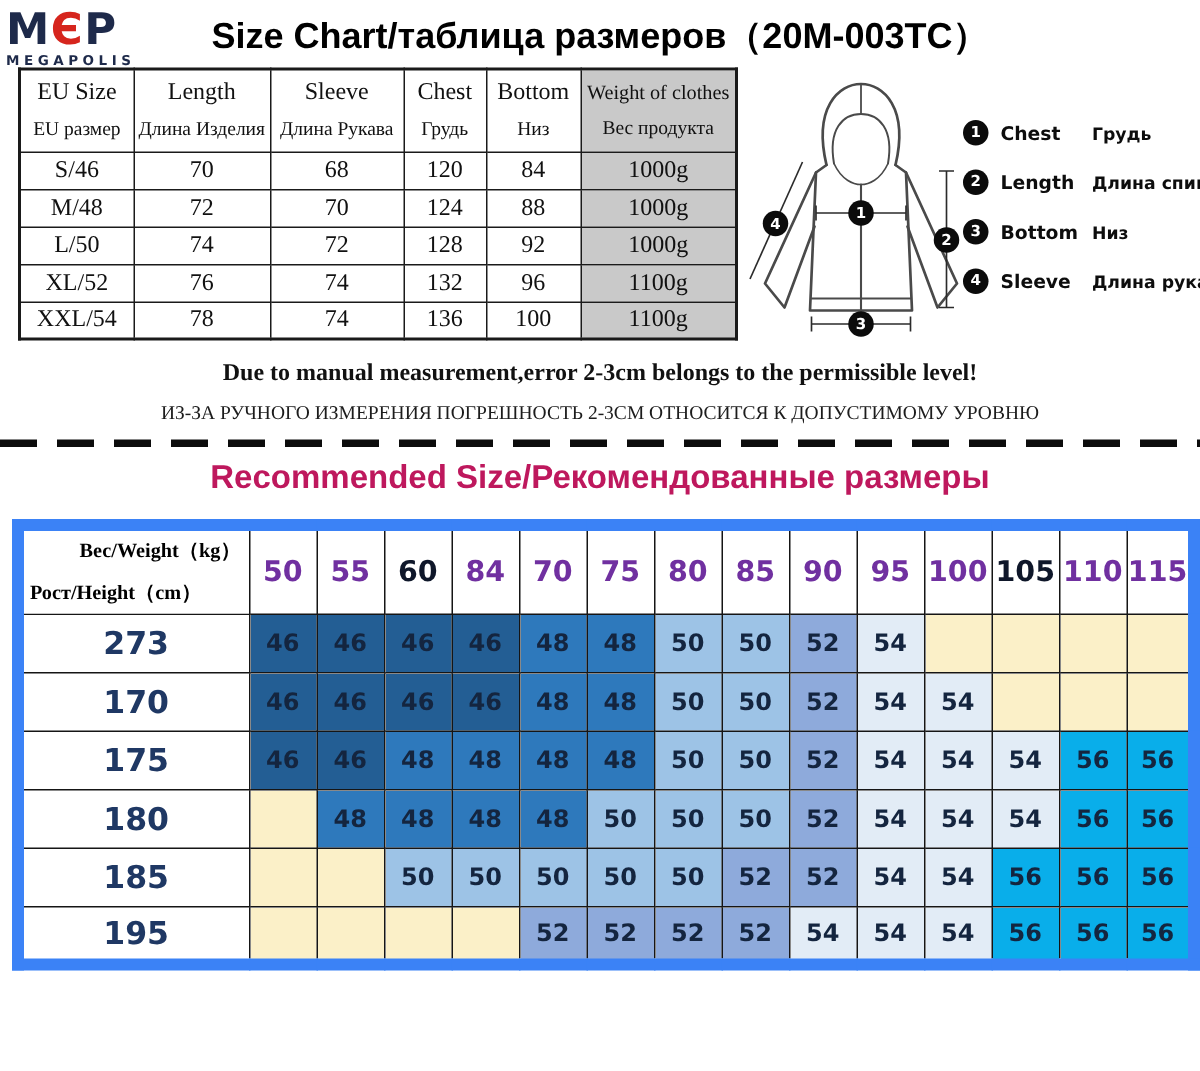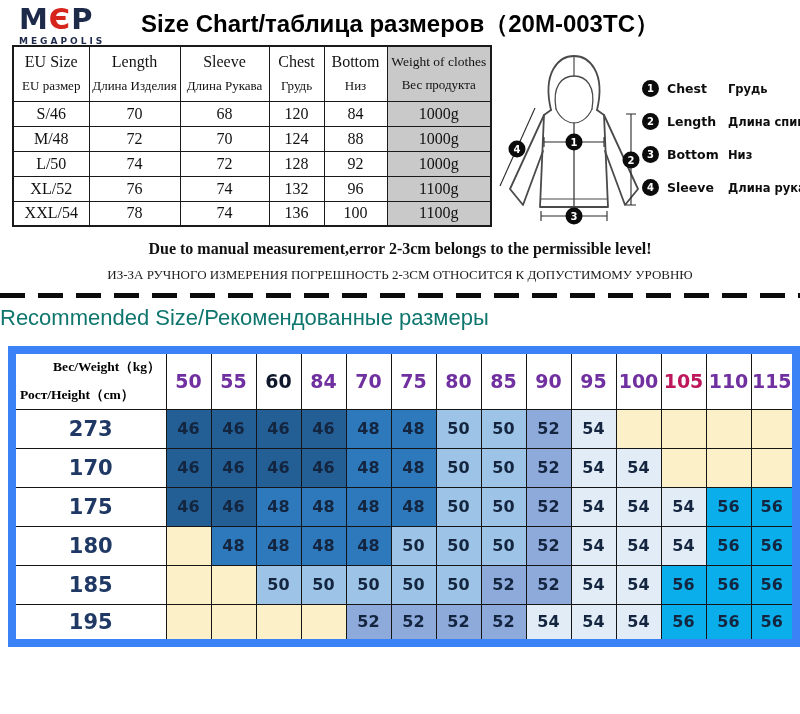--- a/index.html
+++ b/index.html
@@ -1,21 +1,21 @@
 <!DOCTYPE html>
 <html><head>
 <meta charset="utf-8">
 <style>
   *{margin:0;padding:0;box-sizing:border-box}
   html,body{background:#fff}
   body{width:800px;height:714px;font-family:"Liberation Sans",sans-serif;color:#111}
   .page{position:relative;width:800px;height:714px;background:#fff;overflow:hidden}
 
   
-  .logo{position:absolute;left:19px;top:5px}
+  .logo{position:absolute;left:4px;top:5px}
   .logo-mark{font-family:"DejaVu Sans",sans-serif;font-weight:bold;font-size:29px;line-height:1;letter-spacing:1px}
   .l-m,.l-p{color:#1E2A4A}
   .l-g{color:#D6251D}
   .logo-sub{font-family:"DejaVu Sans",sans-serif;font-size:9px;font-weight:bold;letter-spacing:3px;color:#1E2A4A;margin-top:2px}
 
   .title1{position:absolute;left:0;right:0;top:8px;text-align:center;font-size:24px;font-weight:bold;color:#000}
 
   
   .size-table{position:absolute;left:12px;top:45px;width:478px;border-collapse:collapse;table-layout:fixed;
     font-family:"Liberation Serif",serif;color:#111;border:2px solid #1a1a1a}
@@ -35,21 +35,21 @@
     display:flex;align-items:center;justify-content:center;flex:0 0 17px;font-family:"DejaVu Sans",sans-serif}
   .len{font-family:"DejaVu Sans",sans-serif;font-weight:bold;font-size:12.5px;color:#0d0d0d;width:61px;margin-left:8px}
   .lru{font-family:"DejaVu Sans",sans-serif;font-weight:bold;font-size:11.5px;color:#0d0d0d;white-space:nowrap}
 
   
   .note-en{position:absolute;left:0;right:0;top:240px;text-align:center;font-family:"Liberation Serif",serif;font-weight:bold;font-size:16px;color:#111}
   .note-ru{position:absolute;left:0;right:0;top:267px;text-align:center;font-family:"Liberation Serif",serif;font-size:13px;color:#1c1c1c}
   .dashes{position:absolute;left:0;top:293px;width:800px;height:5px;
     background:repeating-linear-gradient(90deg,#0c0c0c 0 25px,transparent 25px 38px)}
 
-  .title2{position:absolute;left:0;right:0;top:305px;font-size:22px;font-weight:normal;color:#0f766e}
+  .title2{position:absolute;left:0;right:0;top:305px;text-align:center;font-size:22px;font-weight:bold;color:#be185d}
 
   
   .matrix{position:absolute;left:8px;top:346px;width:784px;border-collapse:collapse;table-layout:fixed;border:8px solid #3b82f6}
   .matrix th,.matrix td{border:1px solid #151515;text-align:center;vertical-align:middle;padding:0;overflow:hidden}
   .matrix thead th{height:59px;background:#fff}
   .matrix tbody td{height:39px}
   .matrix .wcell{font-family:"DejaVu Sans",sans-serif;font-weight:bold;font-size:19px}
   .matrix .hlabel{font-family:"DejaVu Sans",sans-serif;font-weight:bold;font-size:21px;background:#fff}
   .matrix .cell{font-family:"DejaVu Sans",sans-serif;font-weight:bold;font-size:16px;color:#14253F}
   .corner{position:relative;background:
@@ -237,21 +237,21 @@
           <th class="wcell" style="color:#7030A0">55</th>
           <th class="wcell" style="color:#0f172a">60</th>
           <th class="wcell" style="color:#7030A0">84</th>
           <th class="wcell" style="color:#7030A0">70</th>
           <th class="wcell" style="color:#7030A0">75</th>
           <th class="wcell" style="color:#7030A0">80</th>
           <th class="wcell" style="color:#7030A0">85</th>
           <th class="wcell" style="color:#7030A0">90</th>
           <th class="wcell" style="color:#7030A0">95</th>
           <th class="wcell" style="color:#7030A0">100</th>
-          <th class="wcell" style="color:#be185d">105</th>
+          <th class="wcell" style="color:#0f172a">105</th>
           <th class="wcell" style="color:#7030A0">110</th>
           <th class="wcell" style="color:#7030A0">115</th>
         </tr>
       </thead>
       <tbody>
         <tr>
           <td class="hlabel" style="color:#1F3864">273</td>
           <td class="cell" style="background:#235E94">46</td>
           <td class="cell" style="background:#235E94">46</td>
           <td class="cell" style="background:#235E94">46</td>

